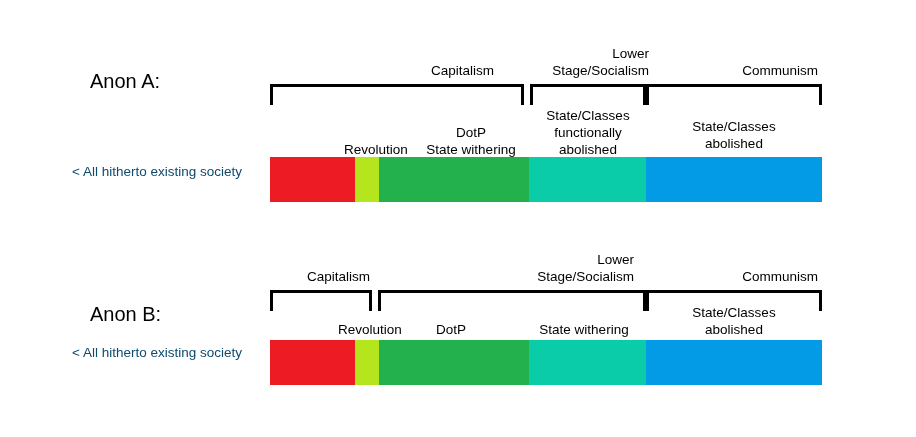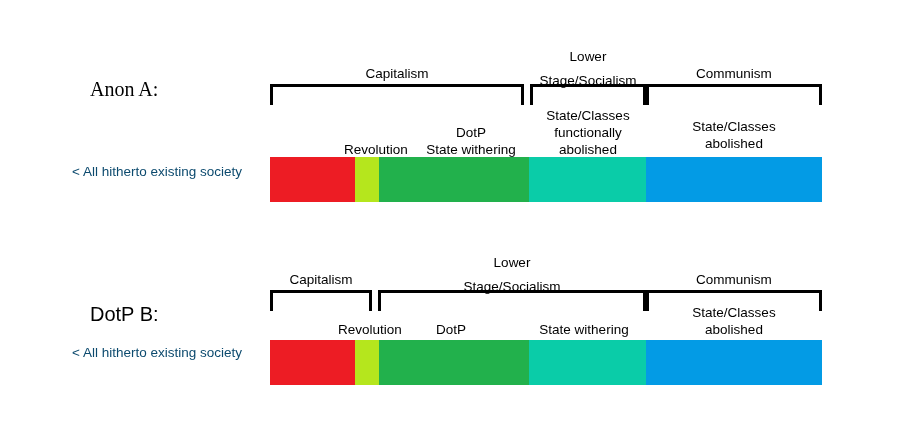--- a/index.html
+++ b/index.html
@@ -70,42 +70,42 @@
     width: 3px;
     height: 21px;
     background: #000;
   }
   .bracket .tick.left { left: 0; }
   .bracket .tick.right { right: 0; }
 
   .bracket-label {
     position: absolute;
     font-size: 13.5px;
-    text-align: center;
-    line-height: 24px;
+    text-align: right;
+    line-height: 17px;
     color: #000;
     white-space: pre-line;
   }
   .seg-label {
     position: absolute;
     font-size: 13.5px;
     text-align: center;
     line-height: 17px;
     color: #000;
     white-space: pre-line;
   }
 </style>
 </head>
 <body>
 
 <div class="canvas">
 
   <div class="diagram" id="diagram-a">
 
-    <div class="anon-label" style="left:90px; top:78px;font-family:Liberation Serif, serif;">Anon A:</div>
+    <div class="anon-label" style="left:90px; top:70px;">Anon A:</div>
 
     <div class="hitherto-label" style="left:72px; top:164px;">&lt; All hitherto existing society</div>
 
     <div class="bracket" style="left:270px; width:254px; top:84px;">
       <div class="top-line"></div>
       <div class="tick left"></div>
       <div class="tick right"></div>
     </div>
     <div class="bracket-label" style="left:300px; top:62px; width:194px;">Capitalism</div>
 
@@ -140,21 +140,21 @@
       <div class="seg" style="width:85px;  background:#ED1C24;"></div>
       <div class="seg" style="width:24px;  background:#B5E61D;"></div>
       <div class="seg" style="width:150px; background:#22B14C;"></div>
       <div class="seg" style="width:117px; background:#0ACCA8;"></div>
       <div class="seg" style="width:176px; background:#039BE5;"></div>
     </div>
   </div>
 
   <div class="diagram" id="diagram-b">
 
-    <div class="anon-label" style="left:90px; top:83px;">DotP B:</div>
+    <div class="anon-label" style="left:90px; top:83px;">Anon B:</div>
 
     <div class="hitherto-label" style="left:72px; top:125px;">&lt; All hitherto existing society</div>
 
     <div class="bracket" style="left:270px; width:102px; top:70px;">
       <div class="top-line"></div>
       <div class="tick left"></div>
       <div class="tick right"></div>
     </div>
     <div class="bracket-label" style="left:272px; top:48px; width:98px;">Capitalism</div>
 

